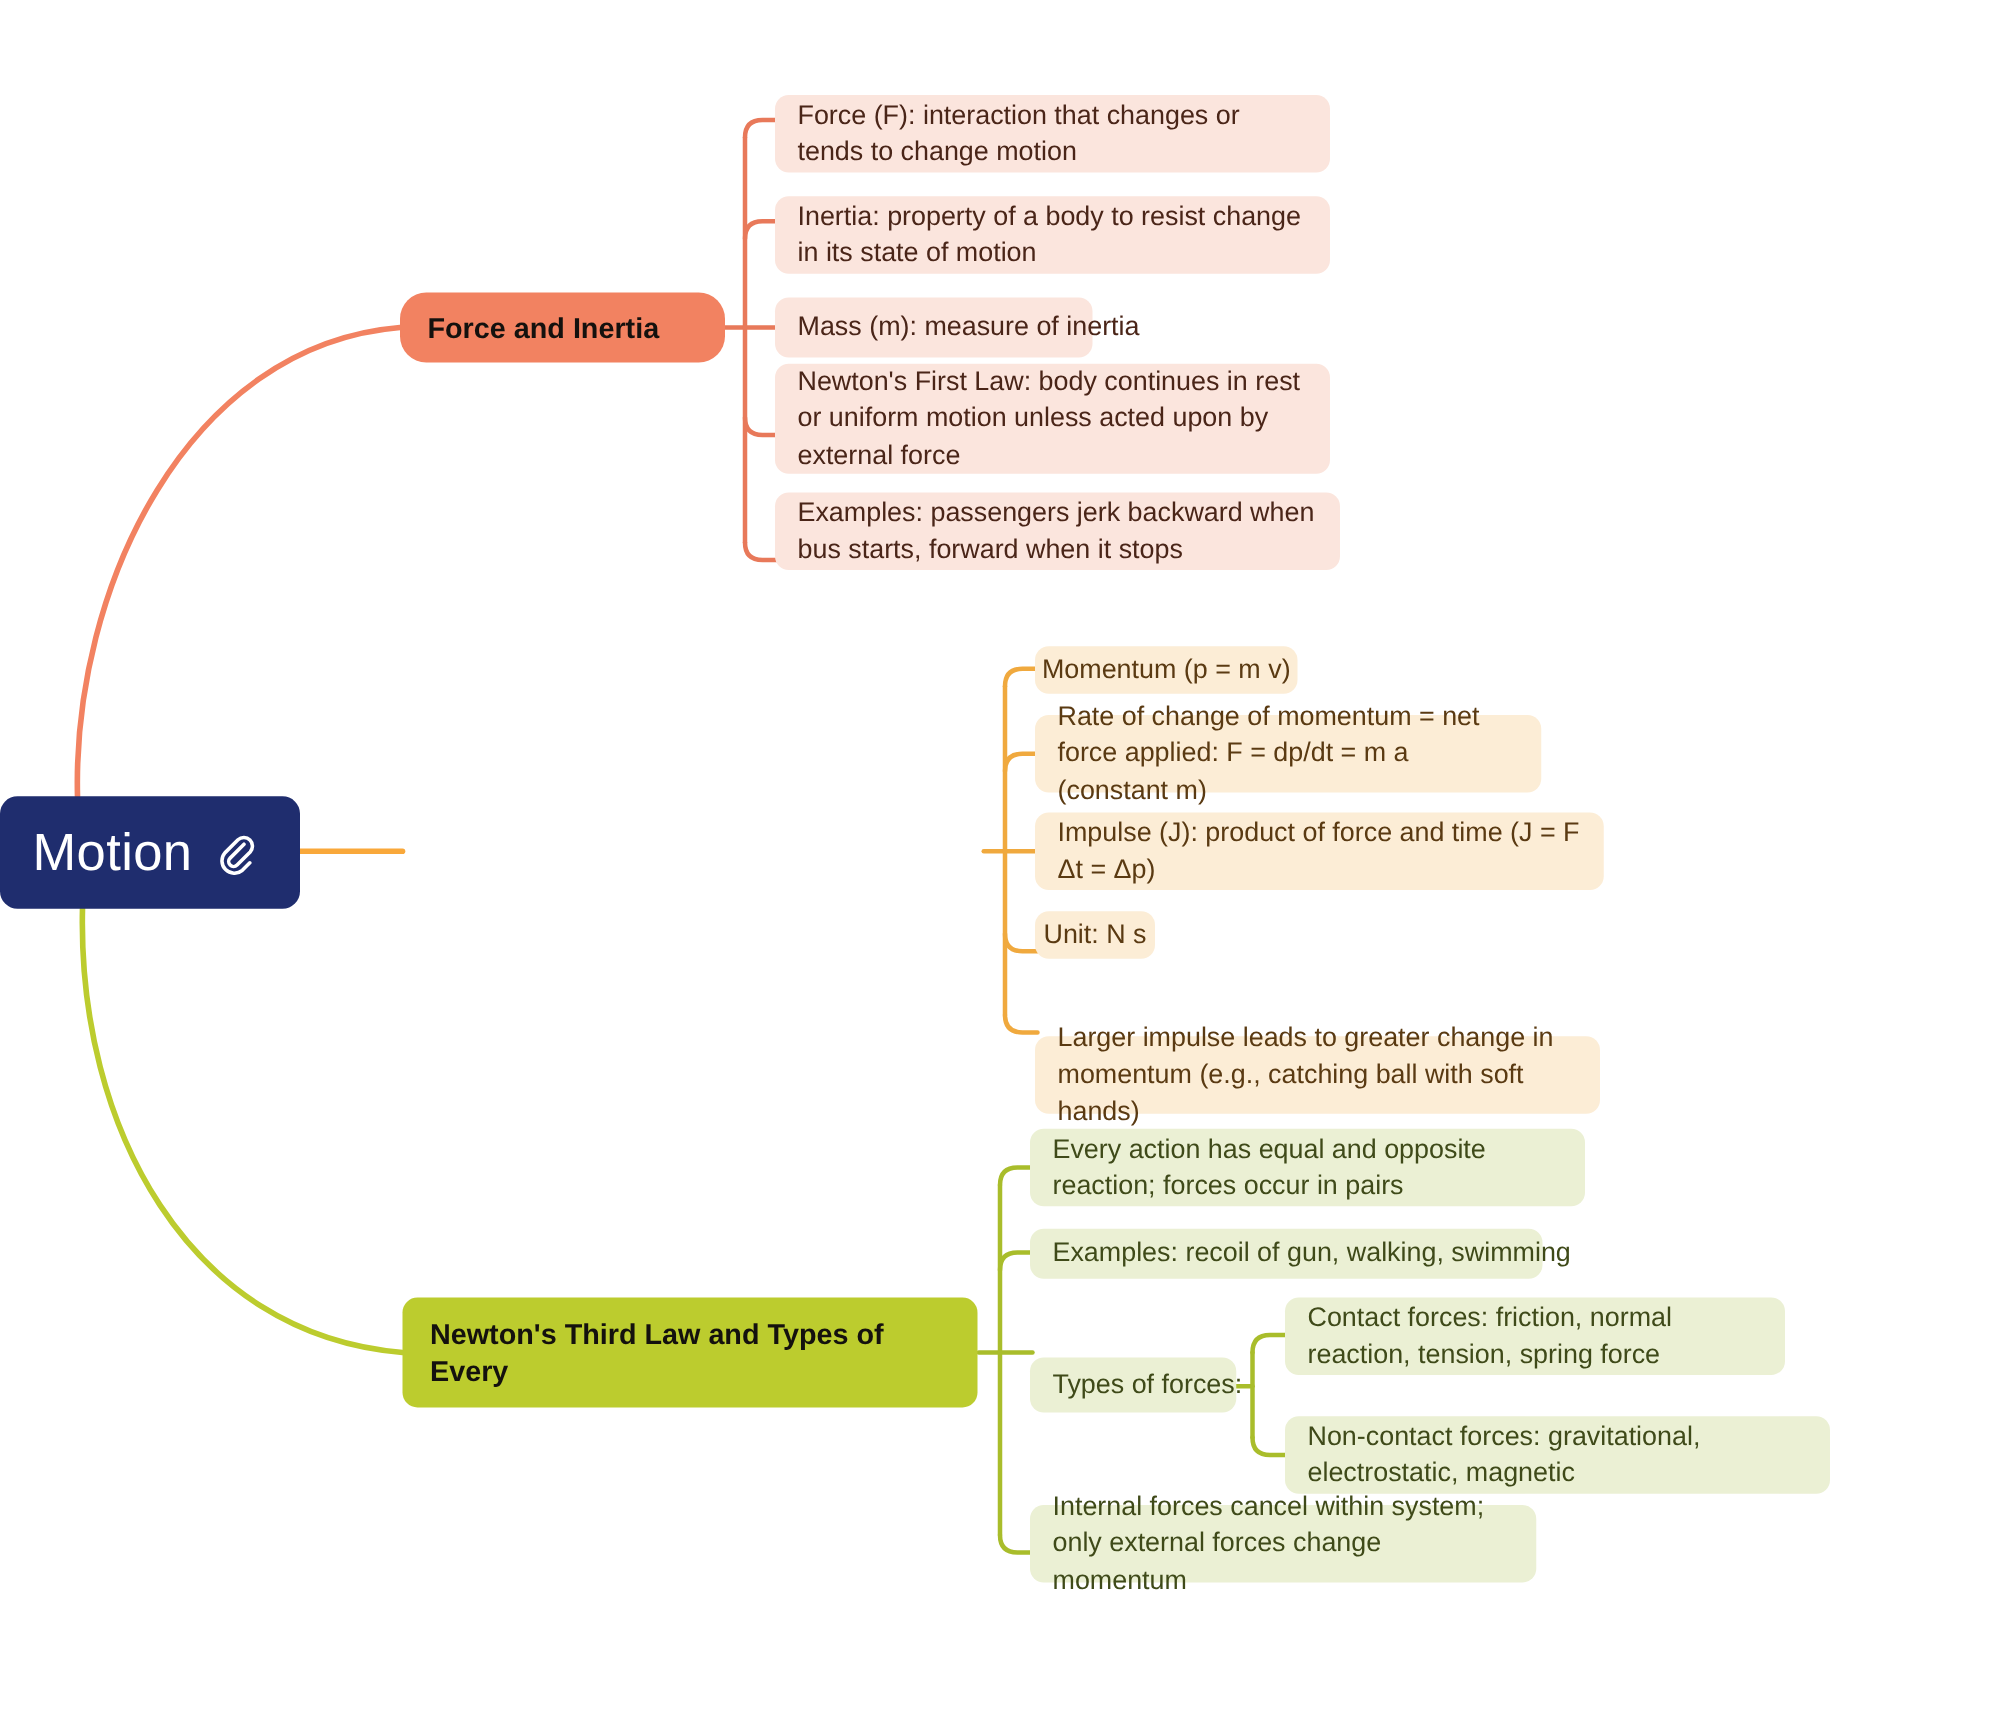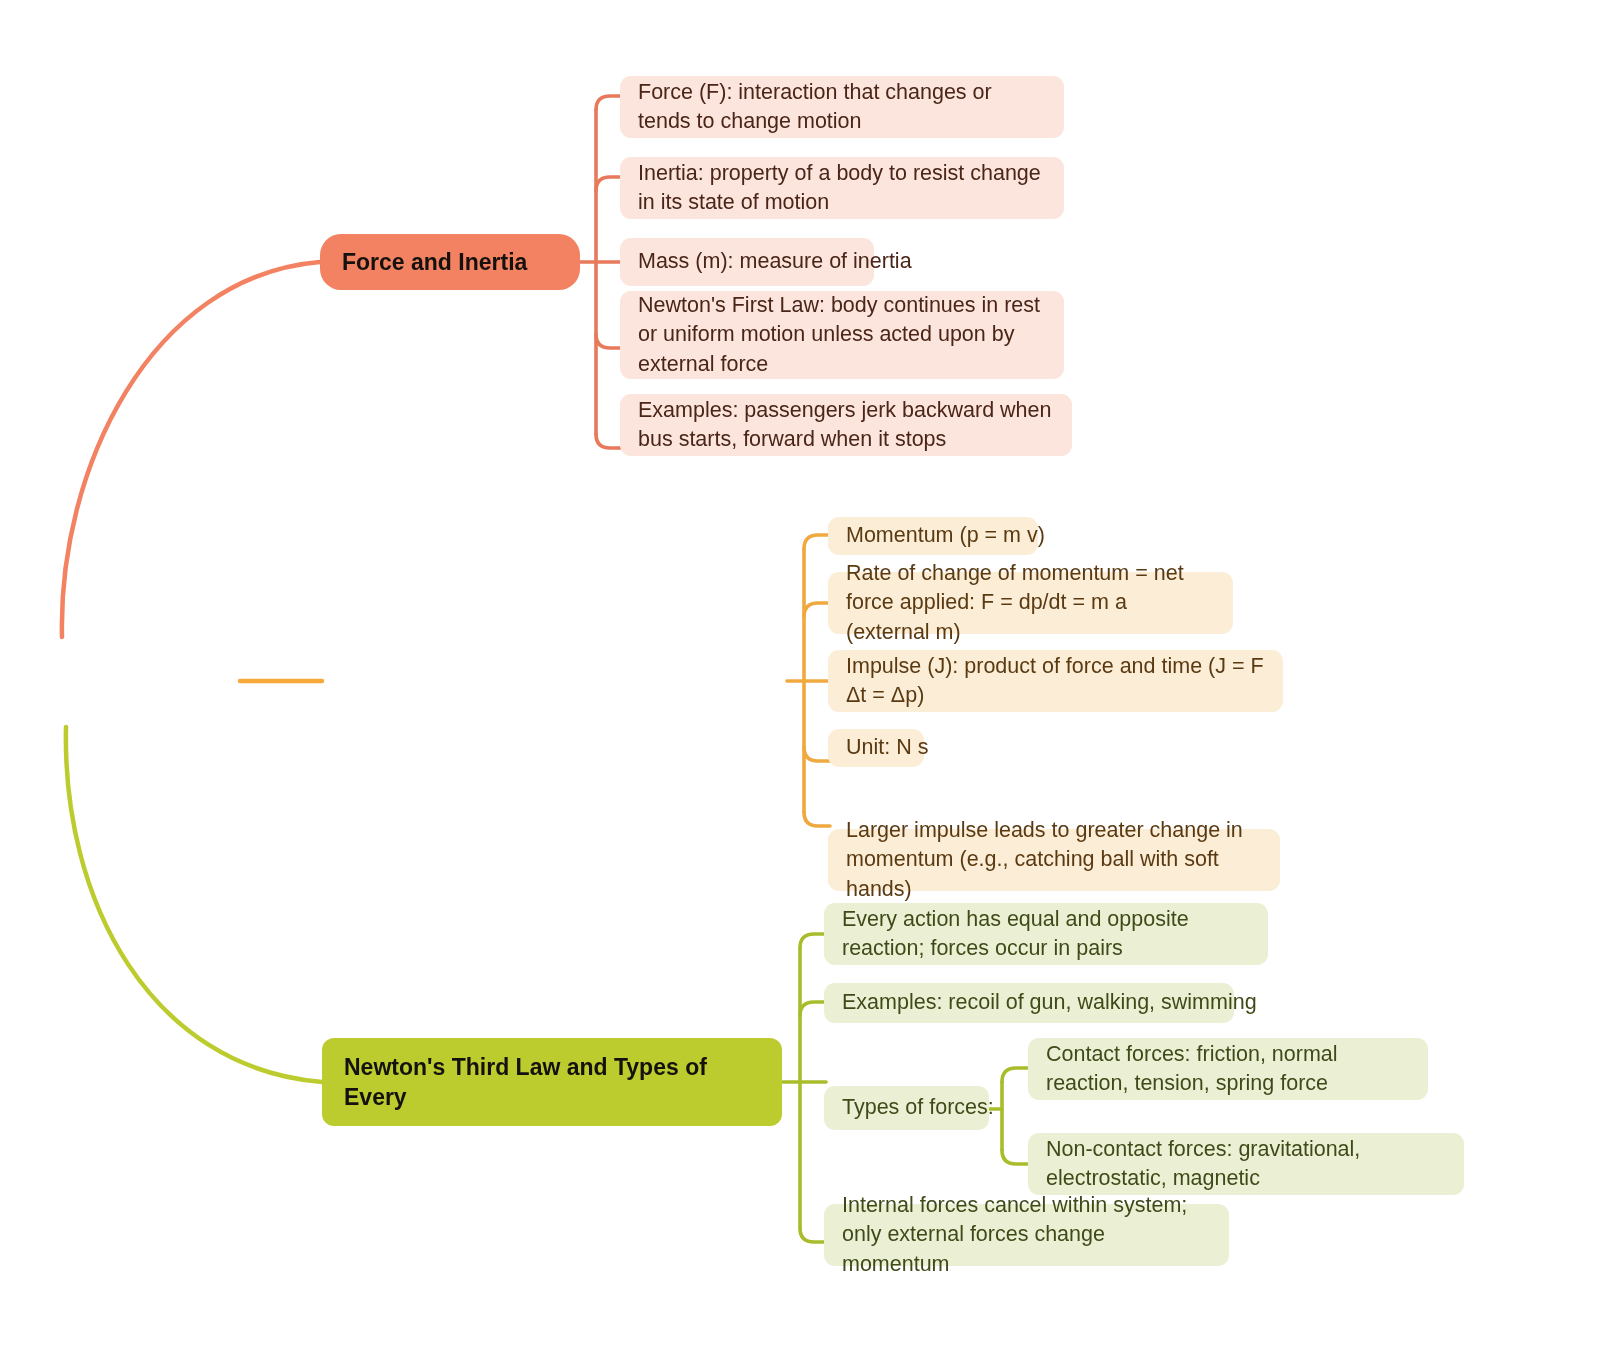--- a/index.html
+++ b/index.html
@@ -61,21 +61,21 @@
   .branch.b2 { background: #F9A83A; }
   .branch.b3 { background: #BCCC2E; }
   
   .leaf {
     border-radius: 11px;
     padding: 12px 18px;
     font-size: 21.5px;
     line-height: 1.36;
   }
   .leaf.t1 { background: #FBE5DD; color: #4A2518; }
-  .leaf.t2 { background: #FCEDD6; color: #5A3A12; }
+  .leaf.t2 { background: #FCEDD6; color: #5A3A12; justify-content: center; }
   .leaf.t3 { background: #EBF0D4; color: #3F4A19; }
   .nowrap { white-space: nowrap; }
 </style>
 </head>
 <body>
 
 <div id="canvas">
 
   <svg id="edges" viewBox="0 0 1600 1368" xmlns="http://www.w3.org/2000/svg">
 
@@ -115,20 +115,28 @@
     </g>
 
     <g fill="none" stroke="#A9BD2B" stroke-width="3.6" stroke-linecap="round" stroke-linejoin="round">
       <path d="M 989 1109 L 1002 1109"></path>
       <path d="M 1002 1082 L 1002 1150"></path>
       <path d="M 1002 1082 q 0 -14 14 -14 L 1030 1068"></path>
       <path d="M 1002 1150 q 0 14 14 14 L 1030 1164"></path>
     </g>
   </svg>
 
+  <div class="node root" style="left:0px; top:637px; width:240px; height:90px;">
+    <span class="root-label">Motion</span>
+    <span class="root-icon">
+      <svg width="36" height="36" viewBox="0 0 24 24" fill="none" stroke="#ffffff" stroke-width="1.9" stroke-linecap="round" stroke-linejoin="round">
+        <path d="M16.8 7.6 L9.4 15.0 a2.6 2.6 0 0 0 3.7 3.7 l7.0 -7.0 a4.6 4.6 0 0 0 -6.5 -6.5 l-7.0 7.0 a6.6 6.6 0 0 0 9.3 9.3 l4.0 -4.0"></path>
+      </svg>
+    </span>
+  </div>
 
   <div class="node branch b1" style="left:320px; top:234px; width:260px; height:56px;border-radius:21px;">
     <span>Force and Inertia</span>
   </div>
 
   <div class="node leaf t1" style="left:620px; top:76px; width:444px; height:62px;">
     <span>Force (F): interaction that changes or tends to change motion</span>
   </div>
   <div class="node leaf t1" style="left:620px; top:157px; width:444px; height:62px;">
     <span>Inertia: property of a body to resist change in its state of motion</span>
@@ -141,21 +149,21 @@
   </div>
   <div class="node leaf t1" style="left:620px; top:394px; width:452px; height:62px;">
     <span>Examples: passengers jerk backward when bus starts, forward when it stops</span>
   </div>
 
 
   <div class="node leaf t2" style="left:828px; top:517px; width:210px; height:38px;">
     <span class="nowrap">Momentum (p = m v)</span>
   </div>
   <div class="node leaf t2" style="left:828px; top:572px; width:405px; height:62px;">
-    <span>Rate of change of momentum = net force applied: F = dp/dt = m a (external m)</span>
+    <span>Rate of change of momentum = net force applied: F = dp/dt = m a (constant m)</span>
   </div>
   <div class="node leaf t2" style="left:828px; top:650px; width:455px; height:62px;">
     <span>Impulse (J): product of force and time (J = F Δt = Δp)</span>
   </div>
   <div class="node leaf t2" style="left:828px; top:729px; width:96px; height:38px;">
     <span class="nowrap">Unit: N s</span>
   </div>
   <div class="node leaf t2" style="left:828px; top:829px; width:452px; height:62px;">
     <span>Larger impulse leads to greater change in momentum (e.g., catching ball with soft hands)</span>
   </div>

